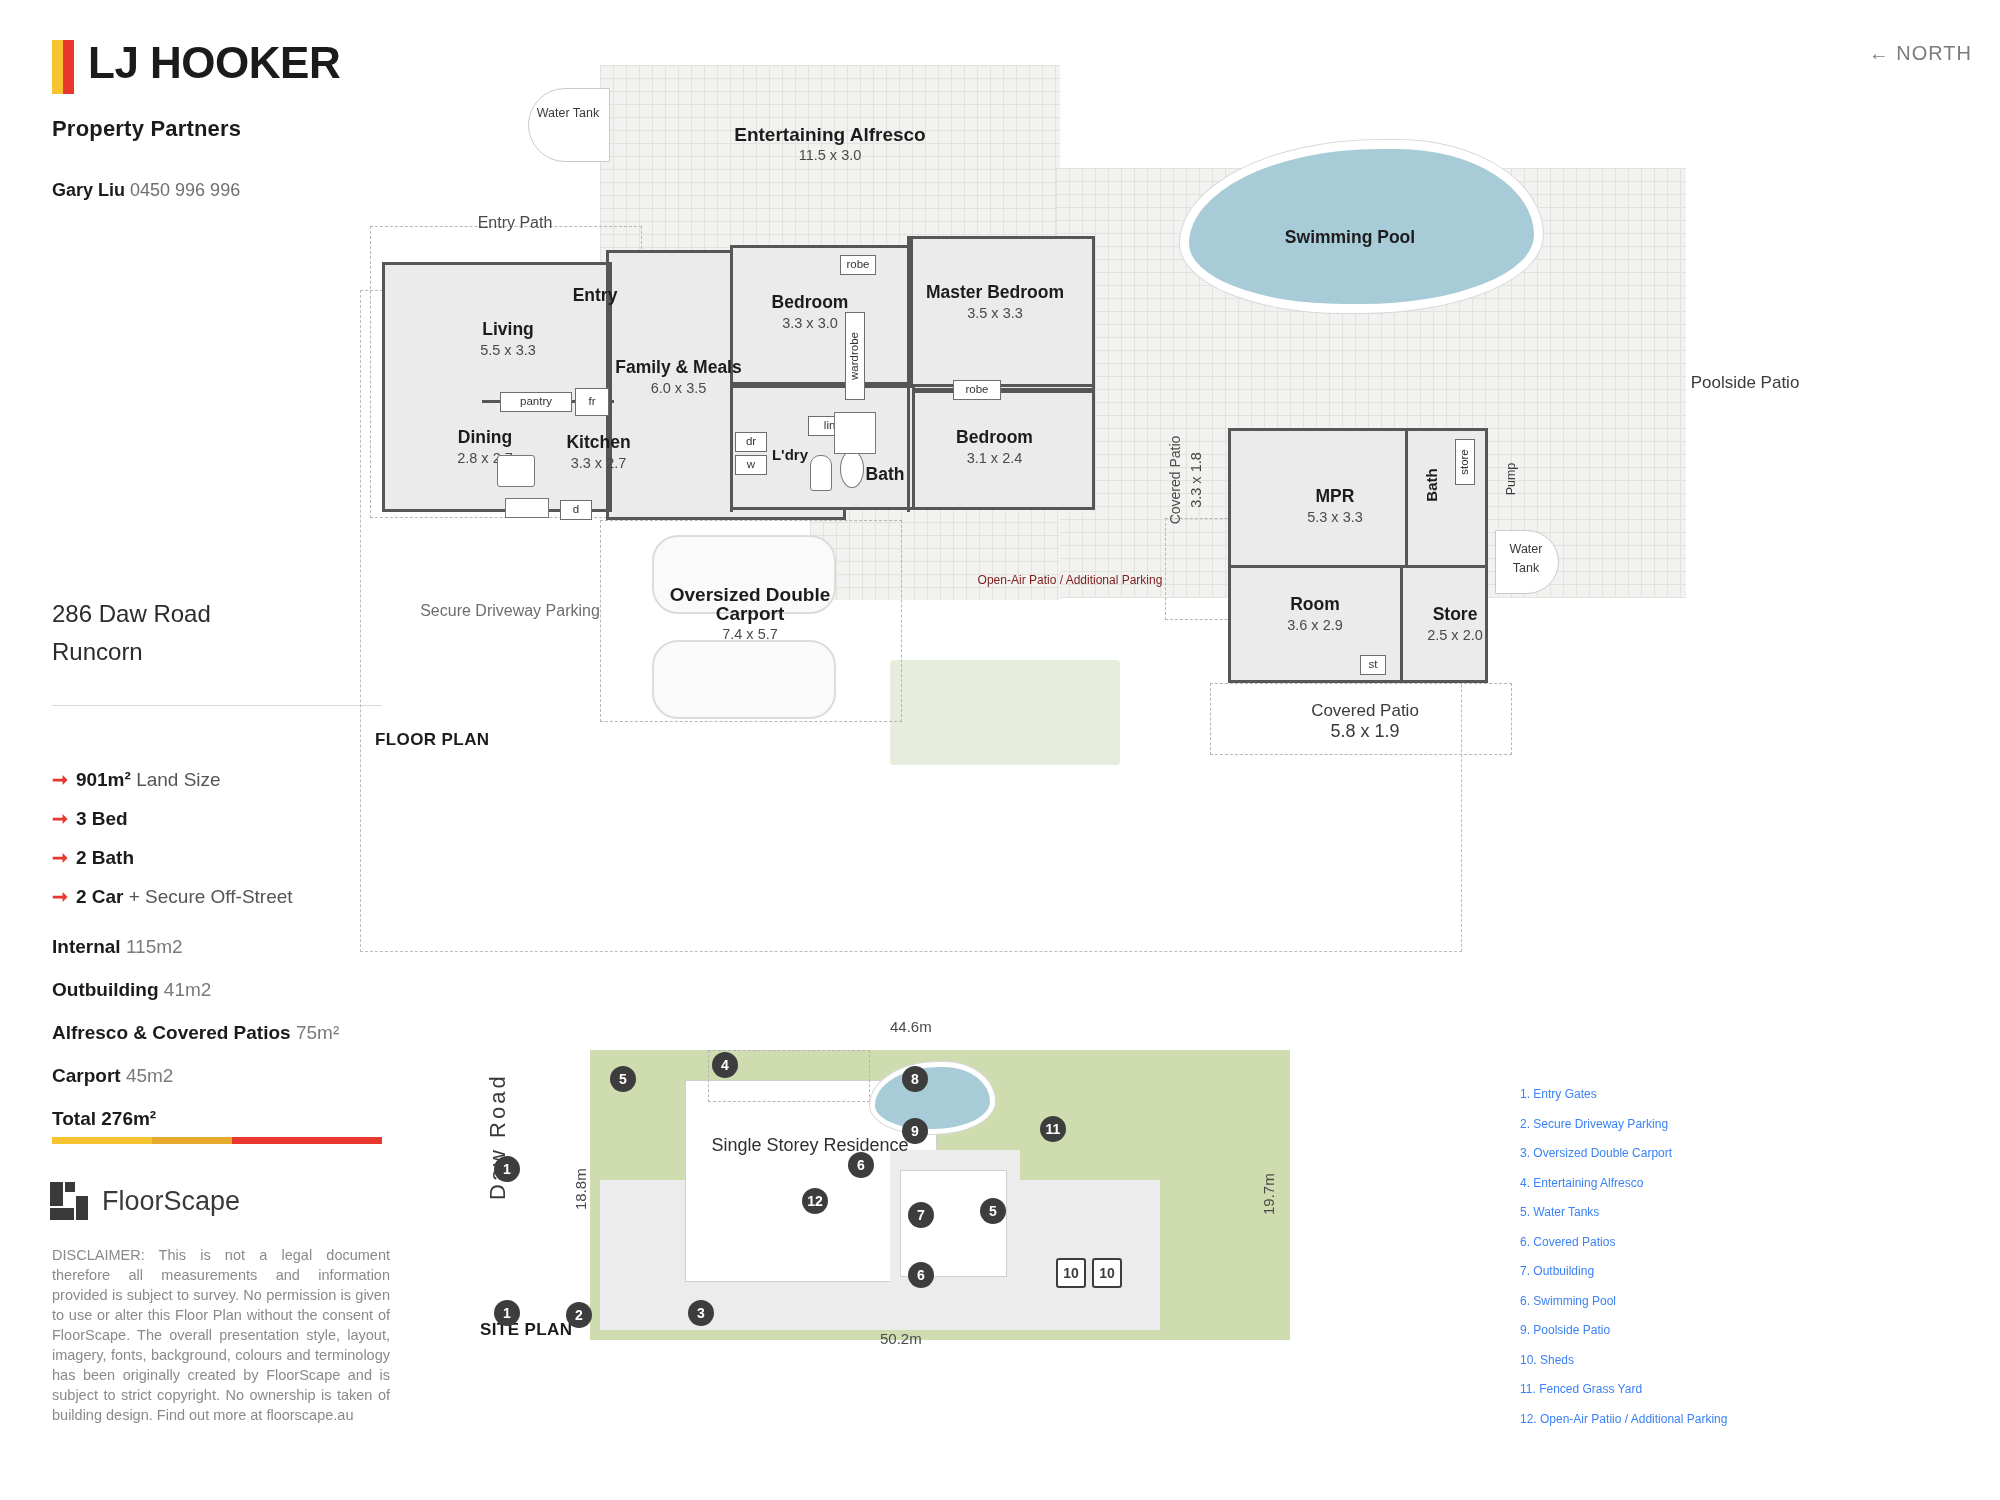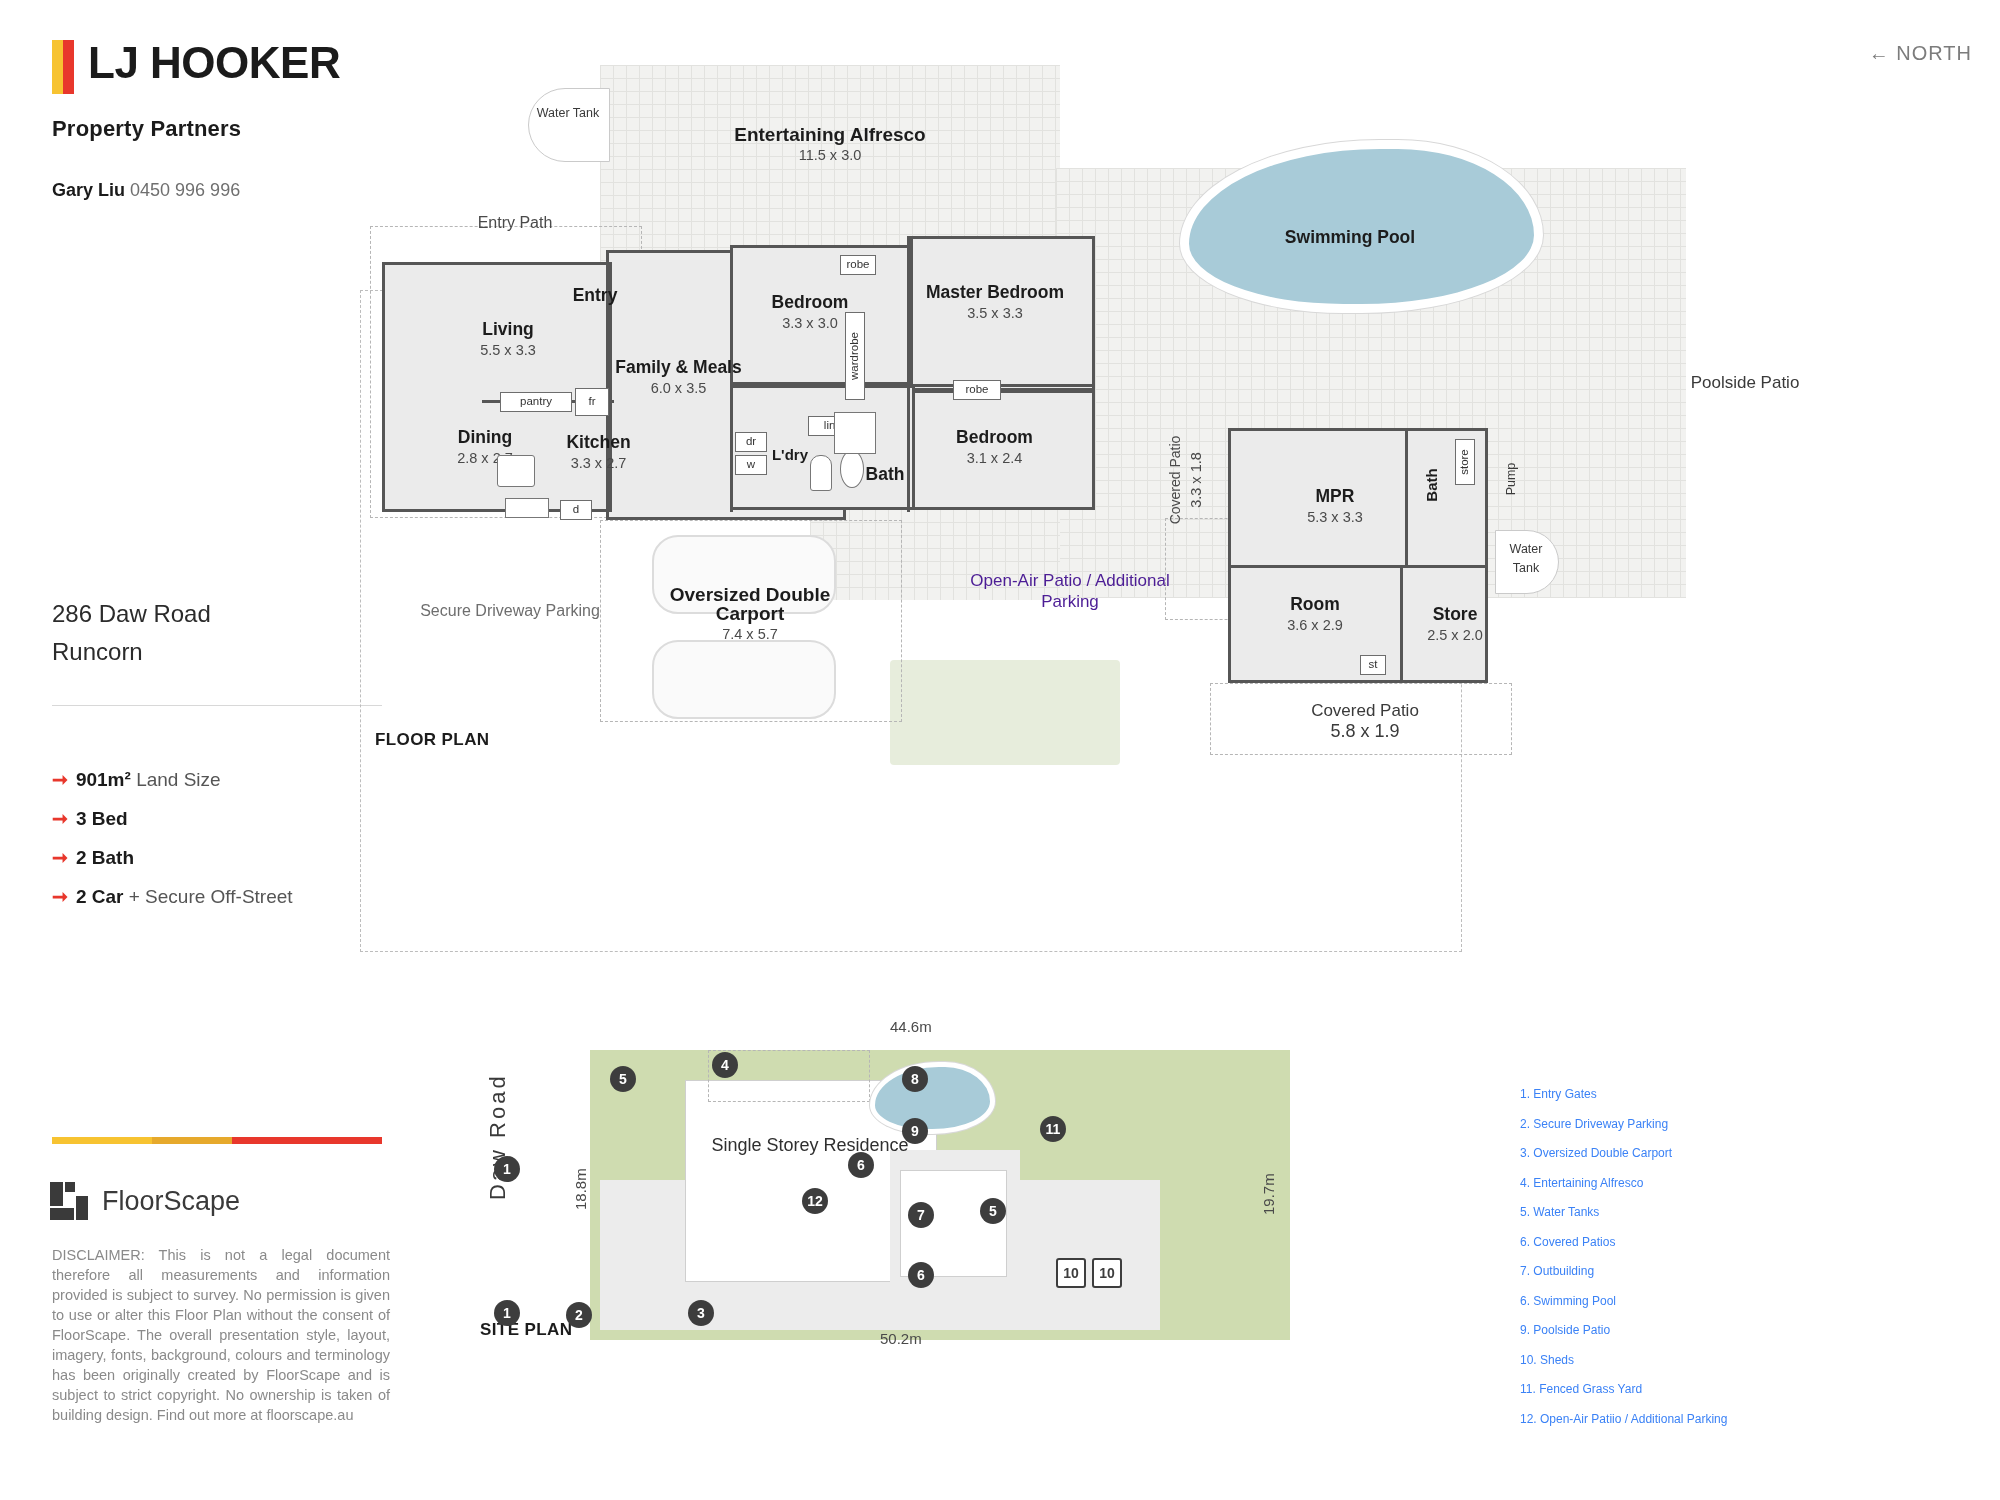--- a/index.html
+++ b/index.html
@@ -139,20 +139,27 @@
 
   <div class="rule" style="top:705px"></div>
 
   <div class="facts">
     <div class="fact"><span class="arw">➞</span><b>901m²</b> <span>Land Size</span></div>
     <div class="fact"><span class="arw">➞</span><b>3 Bed</b></div>
     <div class="fact"><span class="arw">➞</span><b>2 Bath</b></div>
     <div class="fact"><span class="arw">➞</span><b>2 Car</b> <span>+ Secure Off-Street</span></div>
   </div>
 
+  <div class="areas">
+    <div class="area"><b>Internal</b> <span>115m2</span></div>
+    <div class="area"><b>Outbuilding</b> <span>41m2</span></div>
+    <div class="area"><b>Alfresco &amp; Covered Patios</b> <span>75m²</span></div>
+    <div class="area"><b>Carport</b> <span>45m2</span></div>
+    <div class="area"><b>Total 276m²</b></div>
+  </div>
 
   <div class="colorbar">
       <i></i>
       <i></i>
       <i></i>
     </div>
 
   <div class="fs">
     <span class="fs-logo">
         <i class="a"></i>
@@ -266,21 +273,21 @@
 
   <div class="dash" style="left:180px;top:520px;width:300px;height:200px;"></div>
   <div class="car" style="left:232px;top:535px;width:180px;height:75px;"></div>
   <div class="car" style="left:232px;top:640px;width:180px;height:75px;"></div>
   <div class="lbl big" style="left:240px;top:585px;width:180px;">
     <b>Oversized Double Carport</b>
       <span class="dim">7.4 x 5.7</span>
   </div>
 
   <div class="softlbl" style="left:-10px;top:600px;width:200px;">Secure Driveway Parking</div>
-  <div class="softlbl" style="left:530px;top:570px;width:240px;color:#4c1d95;font-size:17px;">Open-Air Patio / Additional Parking</div>
+  <div class="softlbl" style="left:530px;top:570px;width:240px;color:#7f1d1d;font-size:12px;">Open-Air Patio / Additional Parking</div>
 
   <div class="dash" style="left:745px;top:518px;width:130px;height:100px;"></div>
   <div class="room" style="left:808px;top:428px;width:260px;height:255px;"></div>
   <div class="wall" style="left:808px;top:565px;width:260px;height:3px;"></div>
   <div class="wall" style="left:980px;top:565px;width:3px;height:118px;"></div>
   <div class="wall" style="left:985px;top:428px;width:3px;height:138px;"></div>
 
   <div class="lbl" style="left:840px;top:487px;width:150px;">
       <b>MPR</b>
       <span class="dim">5.3 x 3.3</span>

